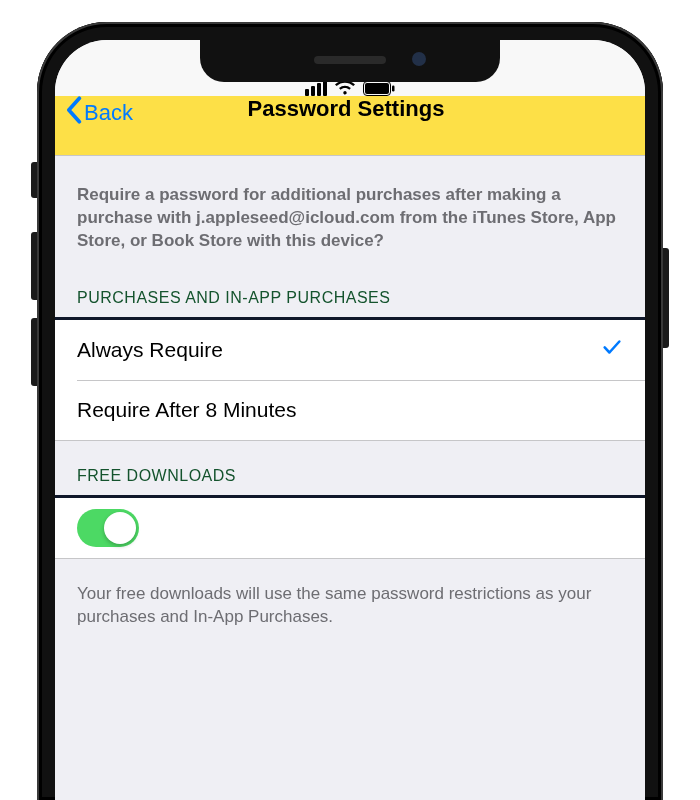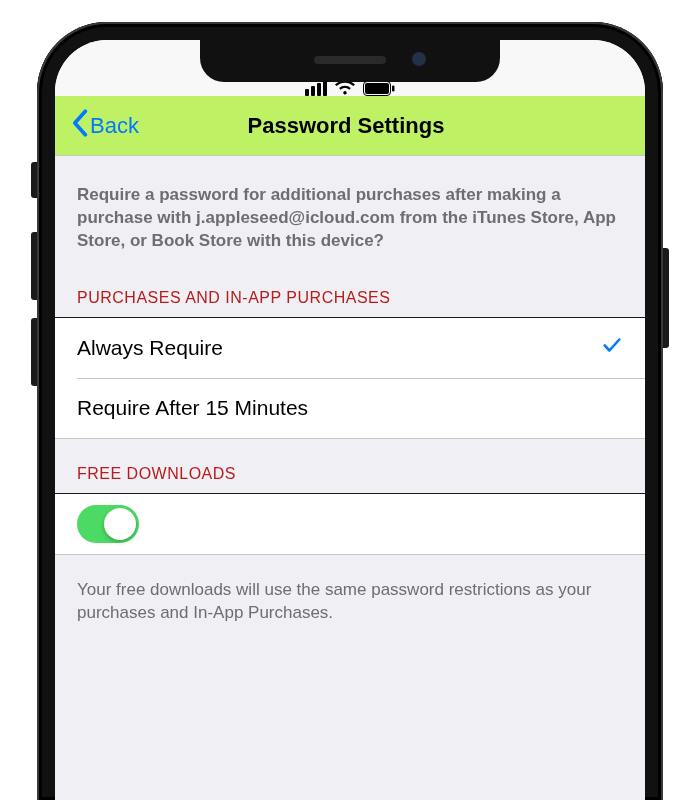--- a/index.html
+++ b/index.html
@@ -81,26 +81,26 @@
   .status-time { font-size: 19px; font-weight: 600; letter-spacing: 0.5px; padding-left:14px; padding-top:6px;}
   .status-right { display: flex; align-items: center; gap: 7px; padding-top:6px;}
   .bars { display:flex; align-items:flex-end; gap:2px; }
   .bars span { width:4px; background:#000; border-radius:1px; }
   .bars span:nth-child(1){height:7px} .bars span:nth-child(2){height:10px}
   .bars span:nth-child(3){height:13px} .bars span:nth-child(4){height:16px}
   .wifi svg, .battery svg { display:block; }
   
   .navbar {
     height: 60px;
-    background: #bef264;
+    background: #fde047;
     border-bottom: 1px solid #c6c6c8;
     display: flex;
-    align-items: center;
-    position: relative;
-    padding: 0 16px;
+    align-items: flex-start;
+    position: relative;
+    padding: 0 10px;
   }
   .back-btn {
     display: flex; align-items: center;
     color: #007aff;
     font-size: 22px;
     cursor: pointer;
     z-index: 2;
   }
   .back-chevron { margin-right: 2px; }
   .nav-title {
@@ -116,34 +116,34 @@
   .content { }
   .section-desc {
     font-size: 17px;
     color: #6d6d72;
     padding: 28px 22px 10px 22px;
     line-height: 1.35;
     font-weight: bold;
   }
   .section-header {
     font-size: 16px;
-    color: #b91c1c;
+    color: #14532d;
     padding: 26px 22px 10px 22px;
     letter-spacing: 0.5px;
   }
   .section-footer {
     font-size: 17px;
     color: #6d6d72;
     padding: 12px 22px 10px 22px;
     line-height: 1.35;
     margin-top: 12px;
   }
   .list {
     background: #4d7c0f;
-    border-top: 1px solid #0f172a;
+    border-top: 3px solid #0f172a;
     border-bottom: 1px solid #c6c6c8;
   }
   .row {
     min-height: 60px;
     display: flex;
     align-items: center;
     padding: 0 22px;
     font-size: 21px;
     color: #000;
     background:#fff;
@@ -229,21 +229,21 @@
       <div class="list">
         <div class="row">
           <span class="label">Always Require</span>
           <span class="check">
             <svg width="22" height="22" viewBox="0 0 24 24">
                 <path d="M4 12.5 L9.2 18 L20 6" stroke="#007aff" stroke-width="2.8" fill="none" stroke-linecap="round" stroke-linejoin="round"></path>
               </svg>
           </span>
         </div>
         <div class="row">
-          <span class="label">Require After 15 Minutes</span>
+          <span class="label">Require After 8 Minutes</span>
         </div>
       </div>
 
       <div class="section-header">FREE DOWNLOADS</div>
       <div class="list">
         <div class="row">
           <span class="switch"></span>
         </div>
       </div>
       <div class="section-footer">Your free downloads will use the same password restrictions as your purchases and In-App Purchases.</div>

